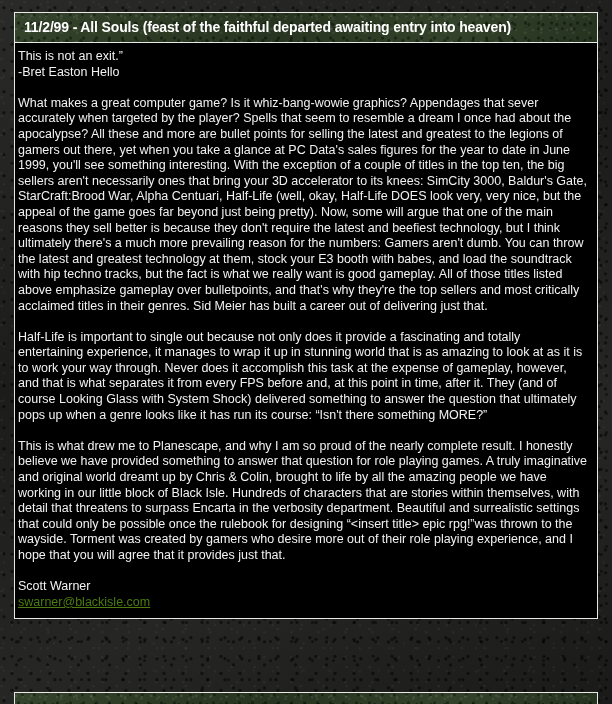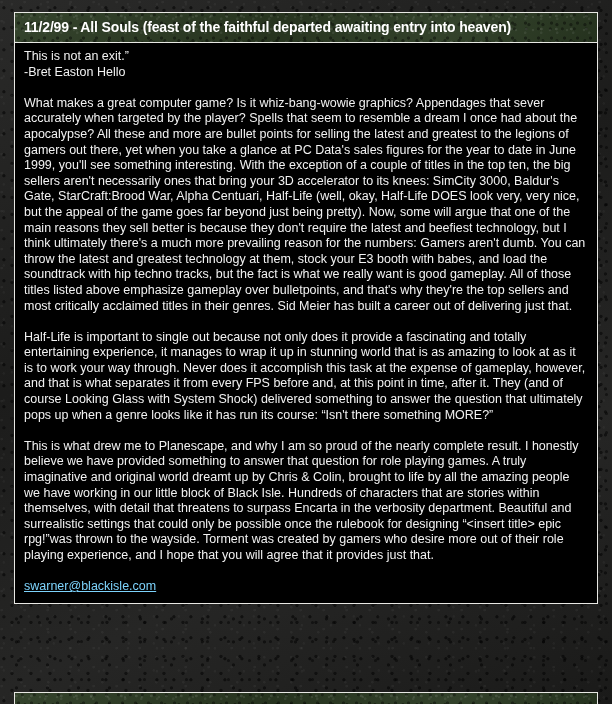--- a/index.html
+++ b/index.html
@@ -68,35 +68,35 @@
     letter-spacing: -0.15px;
   }
 
   .entry-body {
     border: 1px solid #e8e8e4;
     border-top: none;
     background-color: #000000;
     color: #f2f2f2;
     font-size: 12.5px;
     line-height: 15.6px;
-    padding: 6px 9px 8px 9px;
+    padding: 6px 9px 8px 3px;
     box-sizing: border-box;
   }
 
   .entry-body p {
     margin: 0 0 15.6px 0;
   }
   .entry-body p:last-child {
     margin-bottom: 0;
   }
   .sig-line {
     display: block;
   }
   a.email-link {
-    color: #7dd3fc;
+    color: #4d7c0f;
   }
   .quote-block {
     margin: 0 0 15.6px 0;
   }
 </style>
 </head>
 <body>
 
 <div class="backdrop"></div>
 
@@ -110,20 +110,21 @@
     </div>
 
 
     <p>What makes a great computer game? Is it whiz-bang-wowie graphics? Appendages that sever accurately when targeted by the player? Spells that seem to resemble a dream I once had about the apocalypse? All these and more are bullet points for selling the latest and greatest to the legions of gamers out there, yet when you take a glance at PC Data's sales figures for the year to date in June 1999, you'll see something interesting. With the exception of a couple of titles in the top ten, the big sellers aren't necessarily ones that bring your 3D accelerator to its knees: SimCity 3000, Baldur's Gate, StarCraft:Brood War, Alpha Centuari, Half-Life (well, okay, Half-Life DOES look very, very nice, but the appeal of the game goes far beyond just being pretty). Now, some will argue that one of the main reasons they sell better is because they don't require the latest and beefiest technology, but I think ultimately there's a much more prevailing reason for the numbers: Gamers aren't dumb. You can throw the latest and greatest technology at them, stock your E3 booth with babes, and load the soundtrack with hip techno tracks, but the fact is what we really want is good gameplay. All of those titles listed above emphasize gameplay over bulletpoints, and that's why they're the top sellers and most critically acclaimed titles in their genres. Sid Meier has built a career out of delivering just that.</p>
 
     <p>Half-Life is important to single out because not only does it provide a fascinating and totally entertaining experience, it manages to wrap it up in stunning world that is as amazing to look at as it is to work your way through. Never does it accomplish this task at the expense of gameplay, however, and that is what separates it from every FPS before and, at this point in time, after it. They (and of course Looking Glass with System Shock) delivered something to answer the question that ultimately pops up when a genre looks like it has run its course: “Isn't there something MORE?”</p>
 
     <p>This is what drew me to Planescape, and why I am so proud of the nearly complete result. I honestly believe we have provided something to answer that question for role playing games. A truly imaginative and original world dreamt up by Chris &amp; Colin, brought to life by all the amazing people we have working in our little block of Black Isle. Hundreds of characters that are stories within themselves, with detail that threatens to surpass Encarta in the verbosity department. Beautiful and surrealistic settings that could only be possible once the rulebook for designing “&lt;insert title&gt; epic rpg!”was thrown to the wayside. Torment was created by gamers who desire more out of their role playing experience, and I hope that you will agree that it provides just that.</p>
 
     <div>
+      <span class="sig-line">Scott Warner</span>
       <a class="email-link sig-line" href="#">swarner@blackisle.com</a>
     </div>
 
   </div>
 </div>
 
 <div class="panel panel-two">
   <div class="entry-header"></div>
 </div>
 

